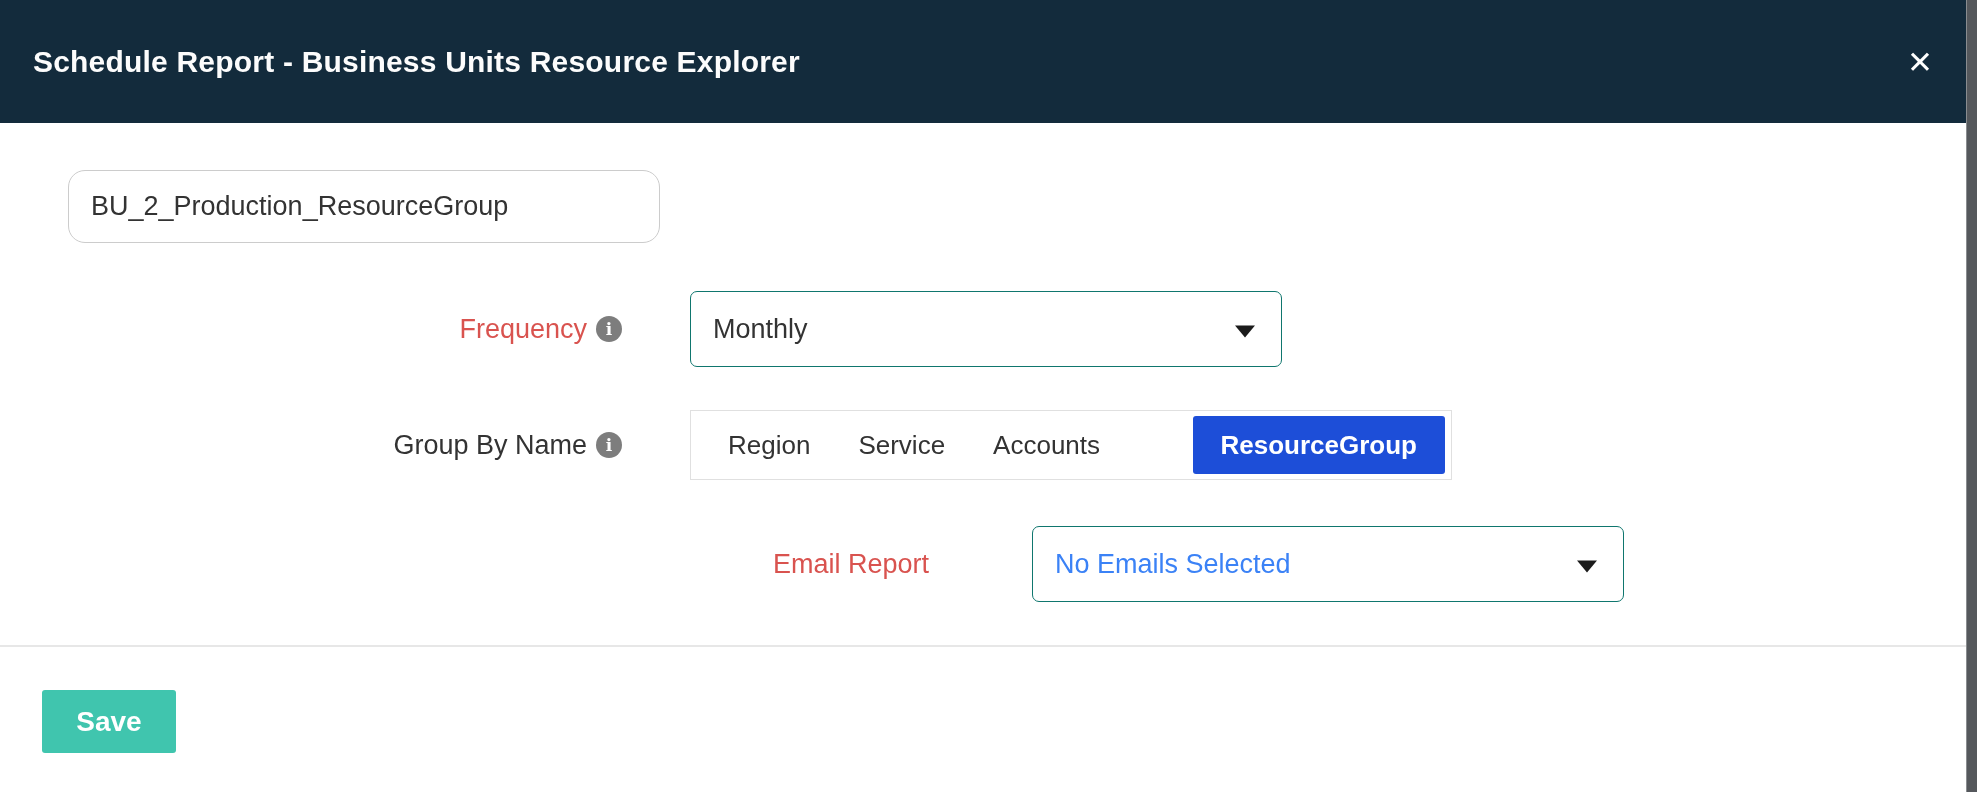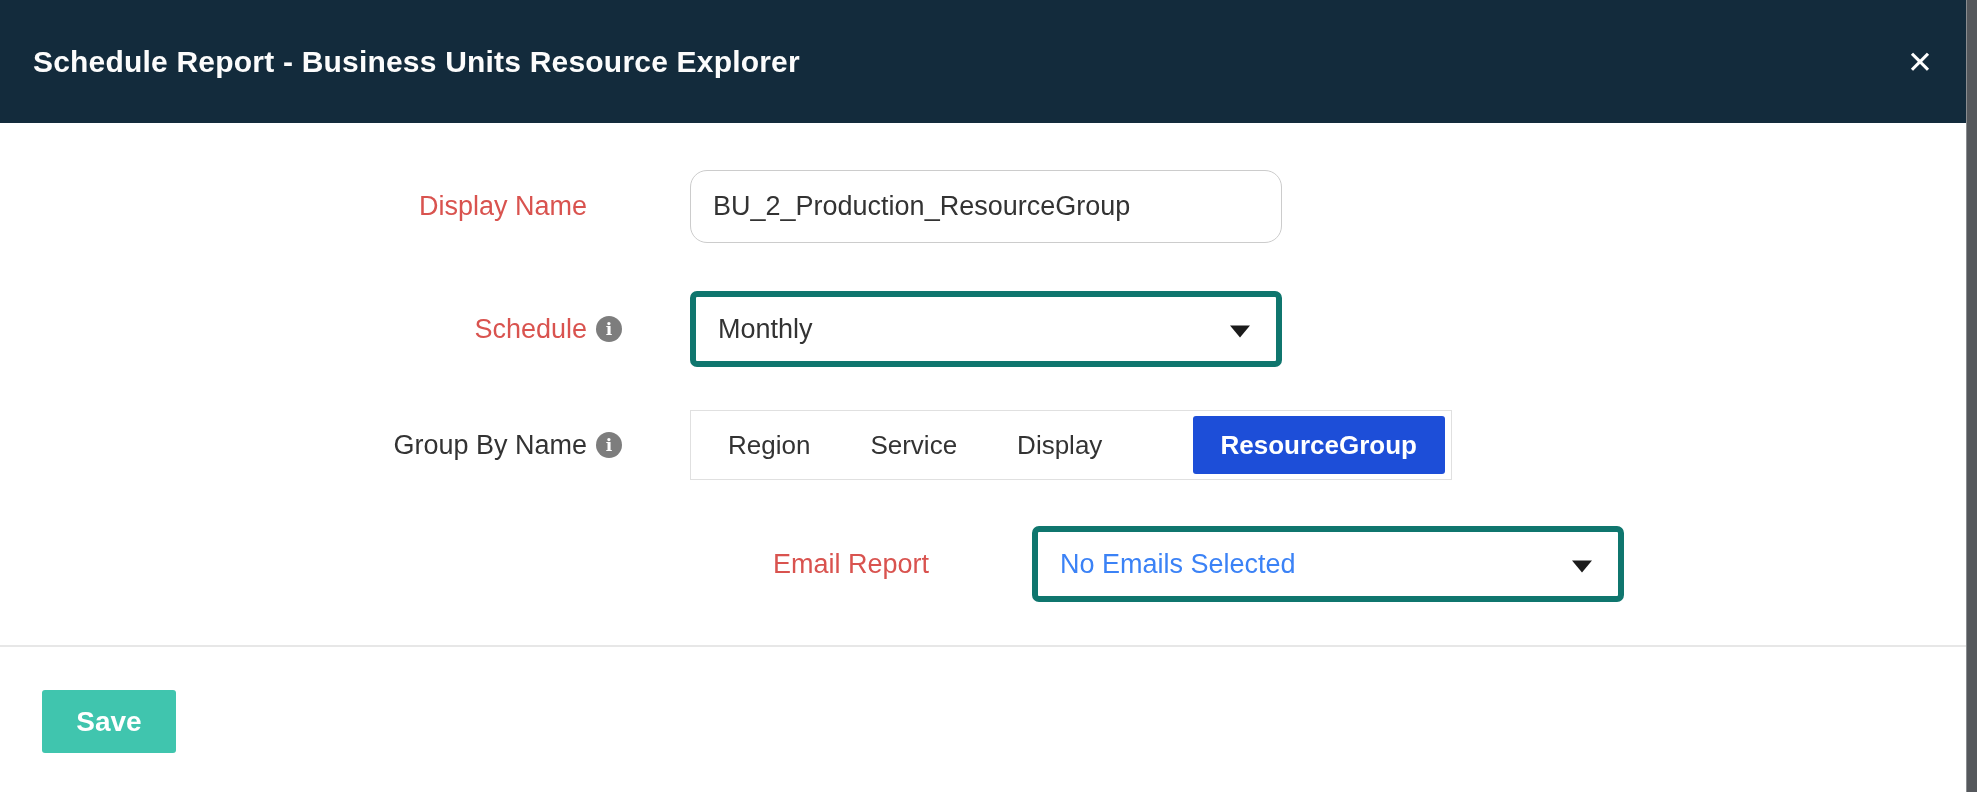--- a/index.html
+++ b/index.html
@@ -111,21 +111,21 @@
     color: #333333;
     padding: 0 22px;
     outline: none;
     font-family: "Liberation Sans", sans-serif;
     background: #ffffff;
   }
   .select-box {
     position: relative;
     width: 592px;
     height: 76px;
-    border: 6px solid #0f766e;
+    border: 1px solid #0f766e;
     border-radius: 7px;
     background: #ffffff;
     display: flex;
     align-items: center;
     padding: 0 60px 0 22px;
     cursor: pointer;
   }
   .select-value {
     font-size: 27px;
     color: #333333;
@@ -145,21 +145,20 @@
   }
   
   .segmented {
     width: 762px;
     height: 70px;
     border: 1px solid #e0e0e0;
     background: #ffffff;
     display: flex;
     align-items: center;
     padding: 0 6px 0 13px;
-    gap: 12px;
   }
   .segment {
     font-size: 26px;
     color: #333333;
     padding: 0 24px;
     height: 58px;
     line-height: 58px;
     cursor: pointer;
     background: transparent;
     border: none;
@@ -202,52 +201,48 @@
   <div class="modal">
 
     <div class="modal-header">
       <div class="modal-title">Schedule Report - Business Units Resource Explorer</div>
       <button class="close-btn">✕</button>
     </div>
 
     <div class="modal-body">
 
       <div class="form-row row-1">
-        <div class="label-wrap">
-          <span class="field-label required">Display Name</span>
-          <span class="info-spacer"></span>
-        </div>
         <div class="control">
           <input class="text-input" type="text" value="BU_2_Production_ResourceGroup" style="">
         </div>
       </div>
 
       <div class="form-row row-2">
         <div class="label-wrap">
-          <span class="field-label required">Schedule</span>
+          <span class="field-label required">Frequency</span>
           <span class="info-icon">i</span>
         </div>
         <div class="control">
           <div class="select-box">
             <span class="select-value">Monthly</span>
             <span class="select-caret"></span>
           </div>
         </div>
       </div>
 
       <div class="form-row row-3">
         <div class="label-wrap">
           <span class="field-label">Group By Name</span>
           <span class="info-icon">i</span>
         </div>
         <div class="control">
           <div class="segmented">
             <button class="segment">Region</button>
             <button class="segment">Service</button>
-            <button class="segment">Display</button>
+            <button class="segment">Accounts</button>
             <button class="segment selected">ResourceGroup</button>
           </div>
         </div>
       </div>
 
       <div class="form-row row-4">
         <div class="label-wrap">
           <span class="field-label required">Email Report</span>
           <span class="info-spacer"></span>
         </div>

